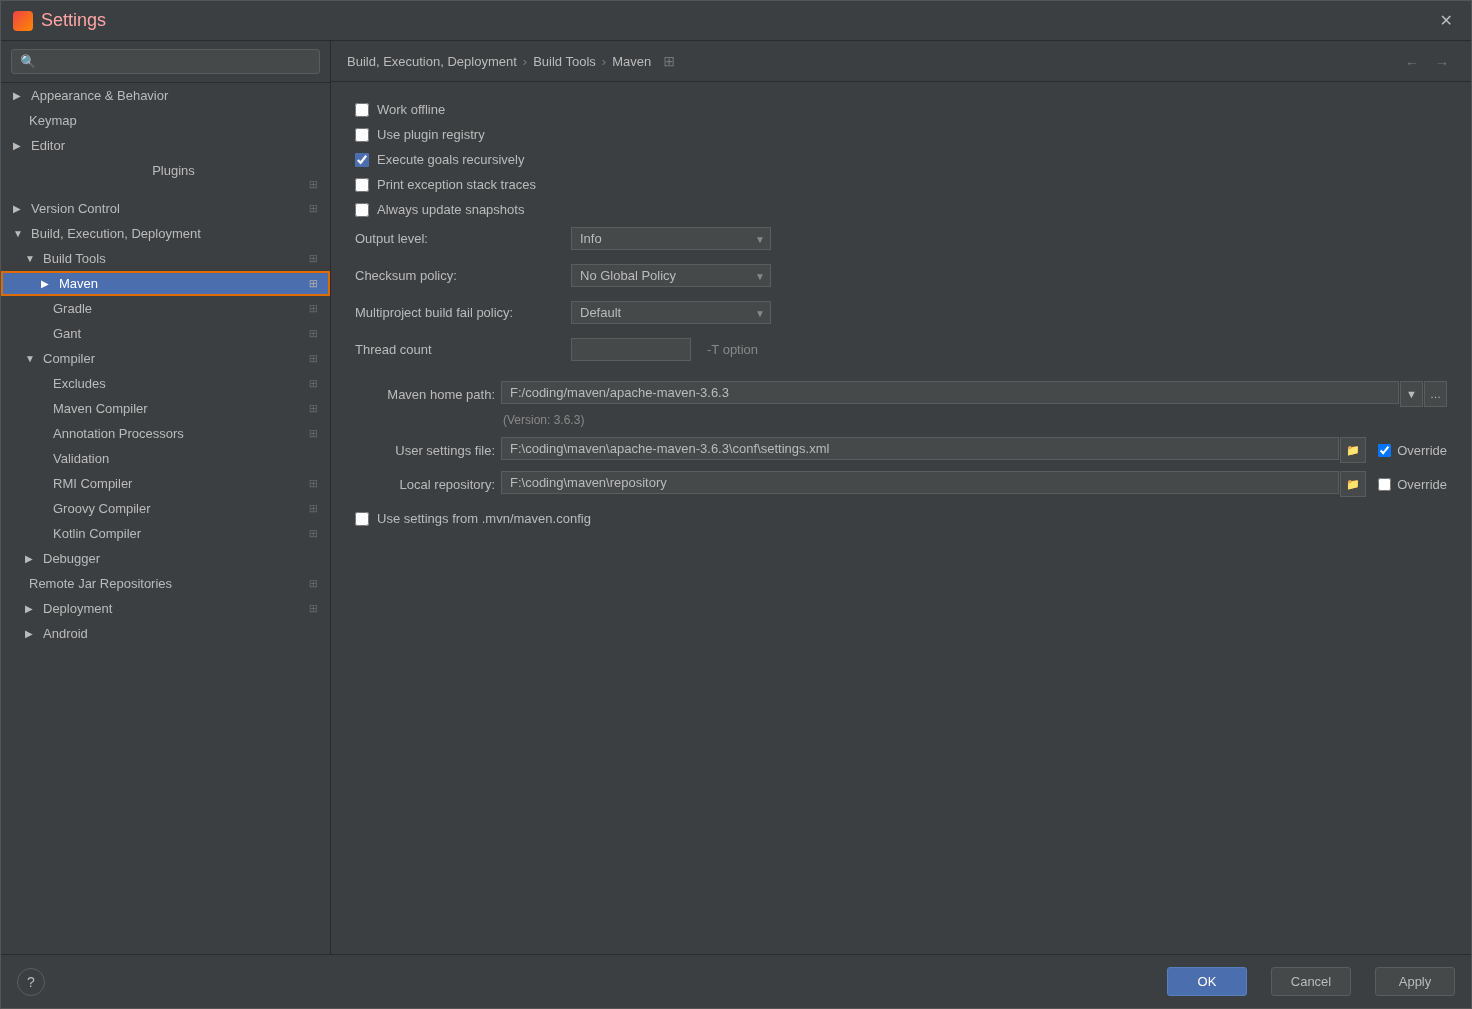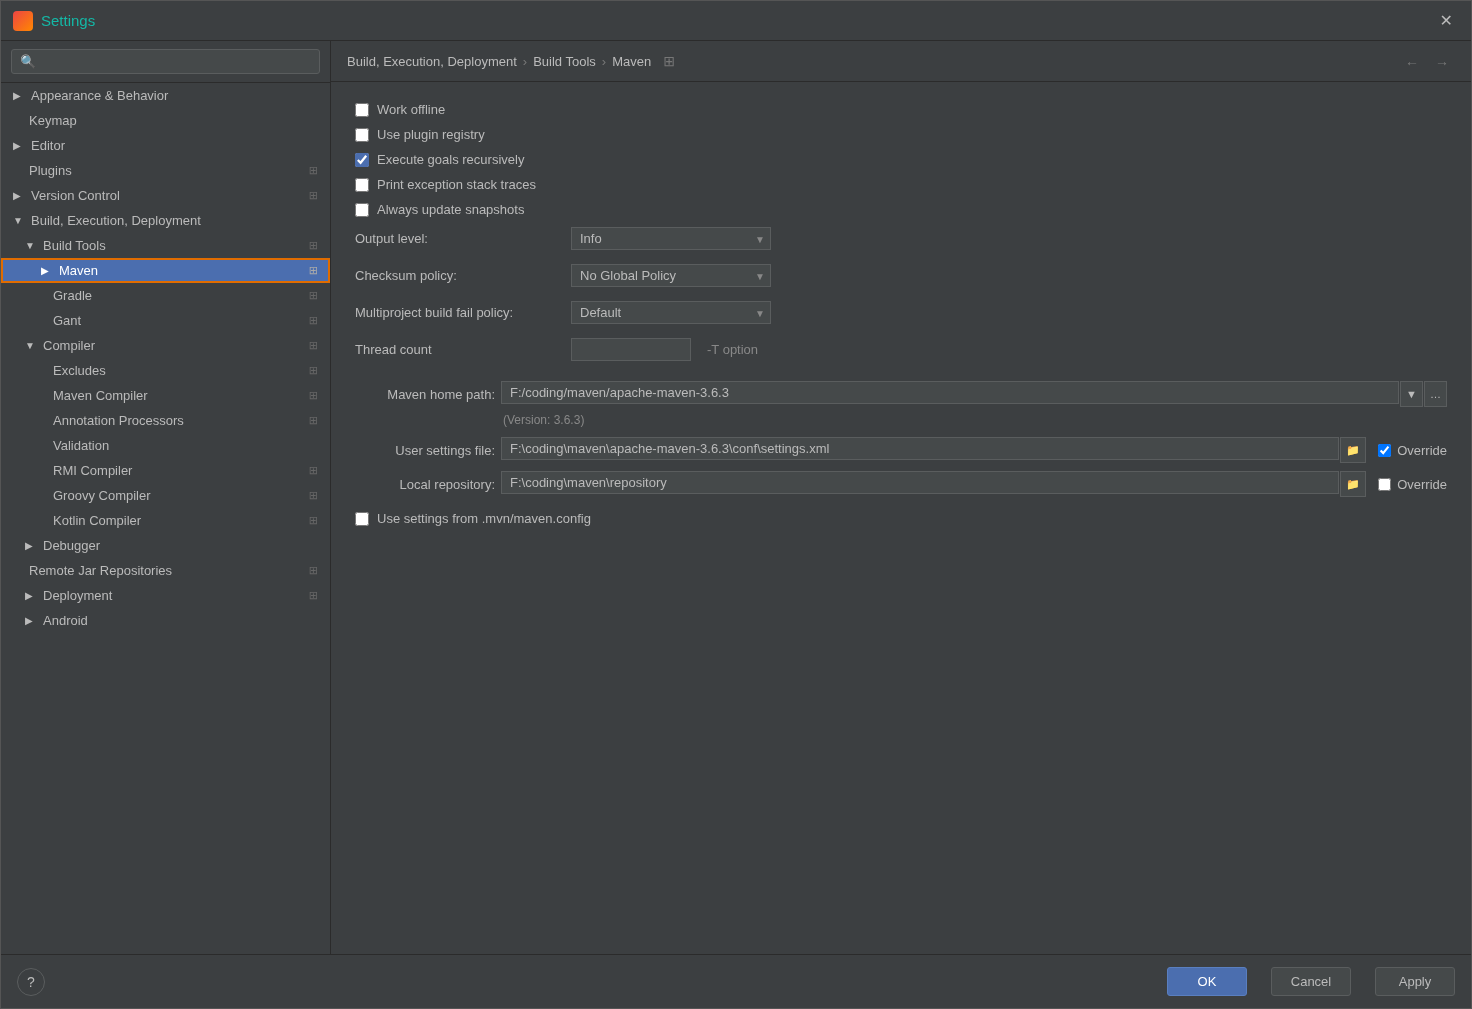--- a/index.html
+++ b/index.html
@@ -31,22 +31,22 @@
     }
     .title-bar-icon {
       width: 20px;
       height: 20px;
       margin-right: 8px;
       background: linear-gradient(135deg, #ee4444 0%, #ff8800 100%);
       border-radius: 4px;
       flex-shrink: 0;
     }
     .title-bar-title {
-      color: #14b8a6;
-      font-size: 15px;
+      color: #fca5a5;
+      font-size: 18px;
       flex: 1;
     }
     .title-bar-close {
       color: #bbbbbb;
       cursor: pointer;
       font-size: 16px;
       padding: 4px 6px;
     }
     .main-content {
       display: flex;
@@ -350,21 +350,21 @@
         <span class="chevron">▶</span>
         <span>Appearance &amp; Behavior</span>
       </div>
       <div class="sidebar-item indent-0" style="padding-left:28px;">
         <span>Keymap</span>
       </div>
       <div class="sidebar-item indent-0">
         <span class="chevron">▶</span>
         <span>Editor</span>
       </div>
-      <div class="sidebar-item indent-0" style="padding-left:28px;">
+      <div class="sidebar-item indent-0" style="padding-left:28px;flex-direction:column;">
         <span>Plugins</span>
         <span class="icon-grid">⊞</span>
       </div>
       <div class="sidebar-item indent-0">
         <span class="chevron">▶</span>
         <span>Version Control</span>
         <span class="icon-grid">⊞</span>
       </div>
       <div class="sidebar-item indent-0">
         <span class="chevron">▼</span>

